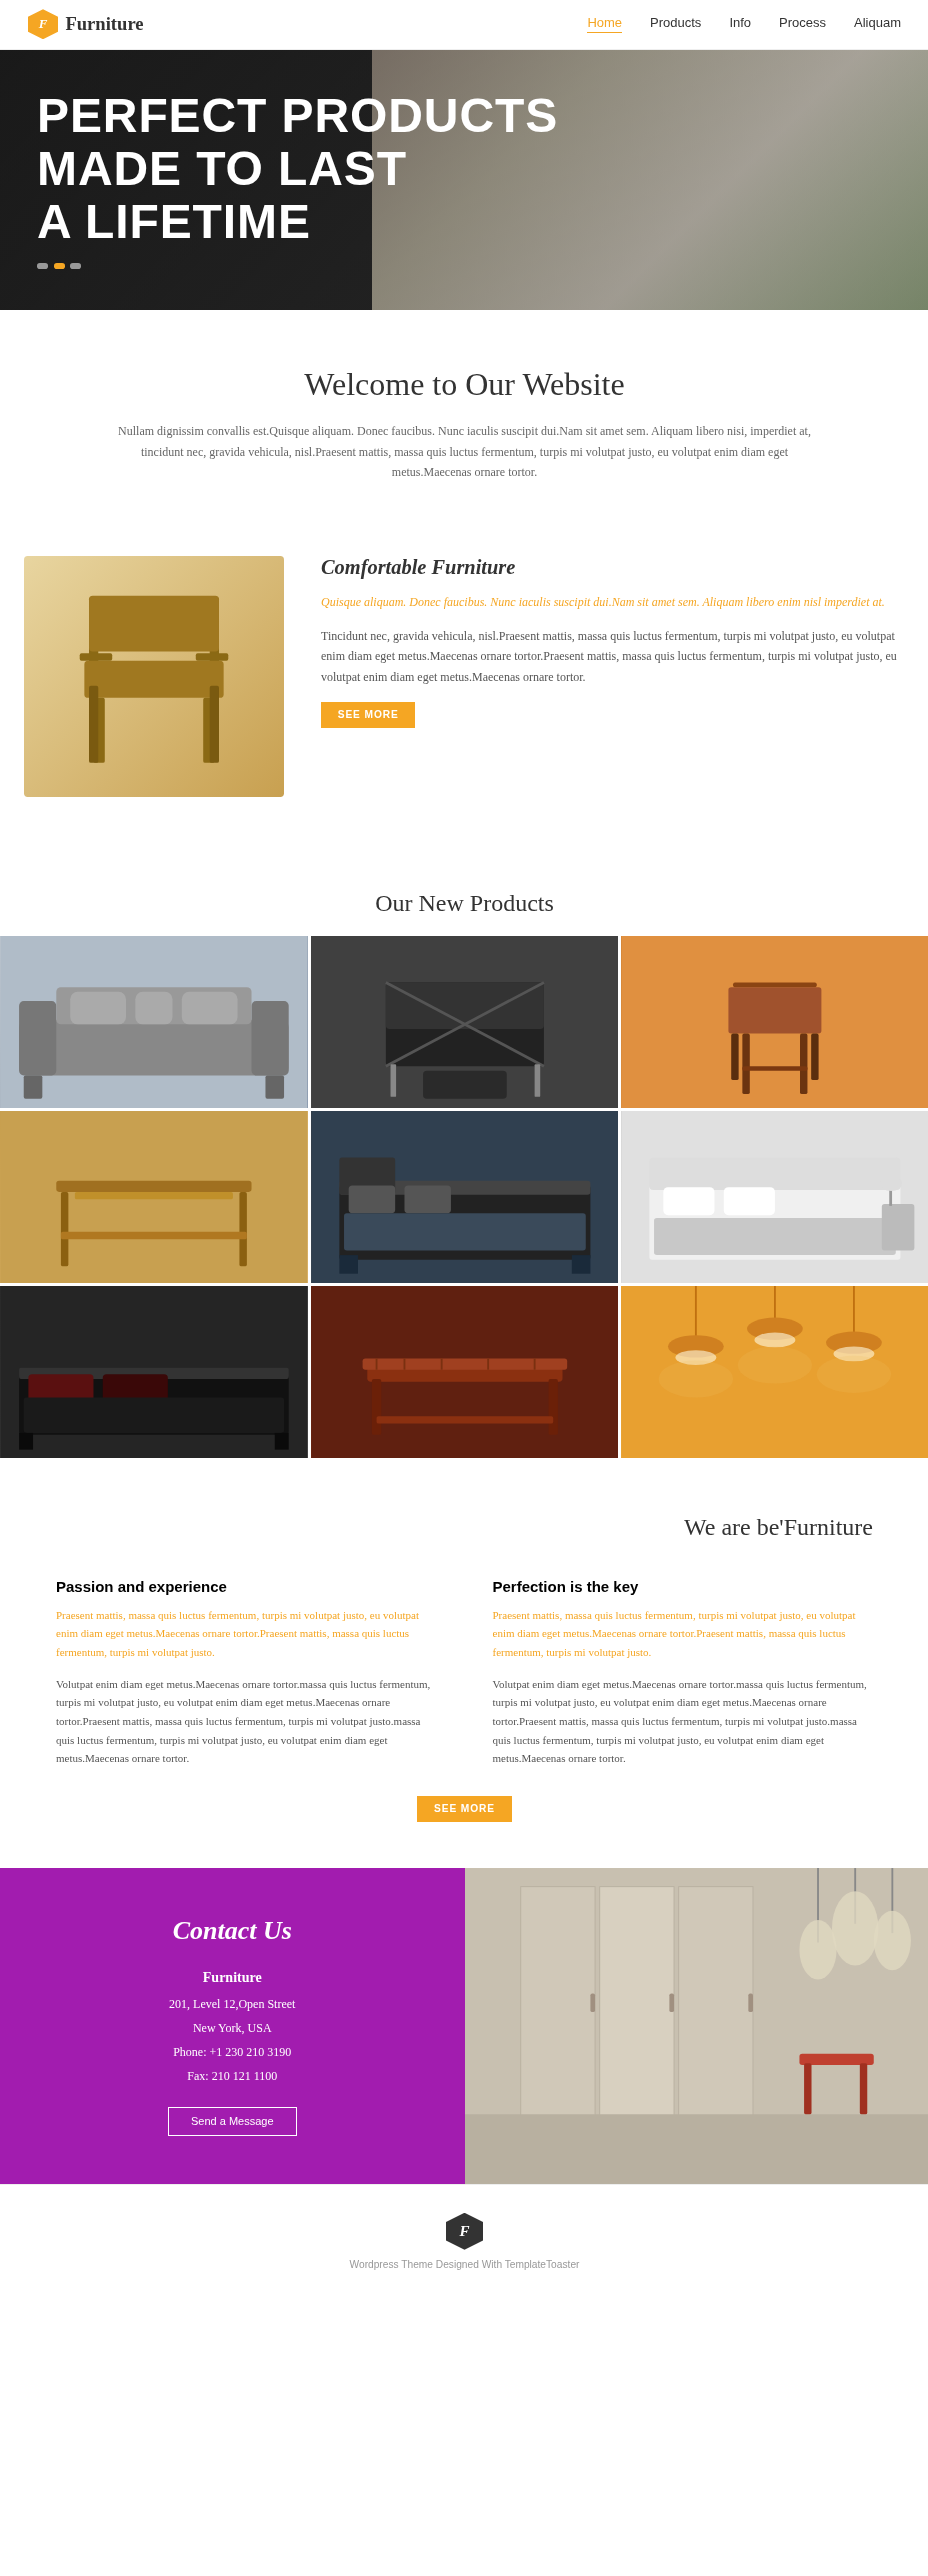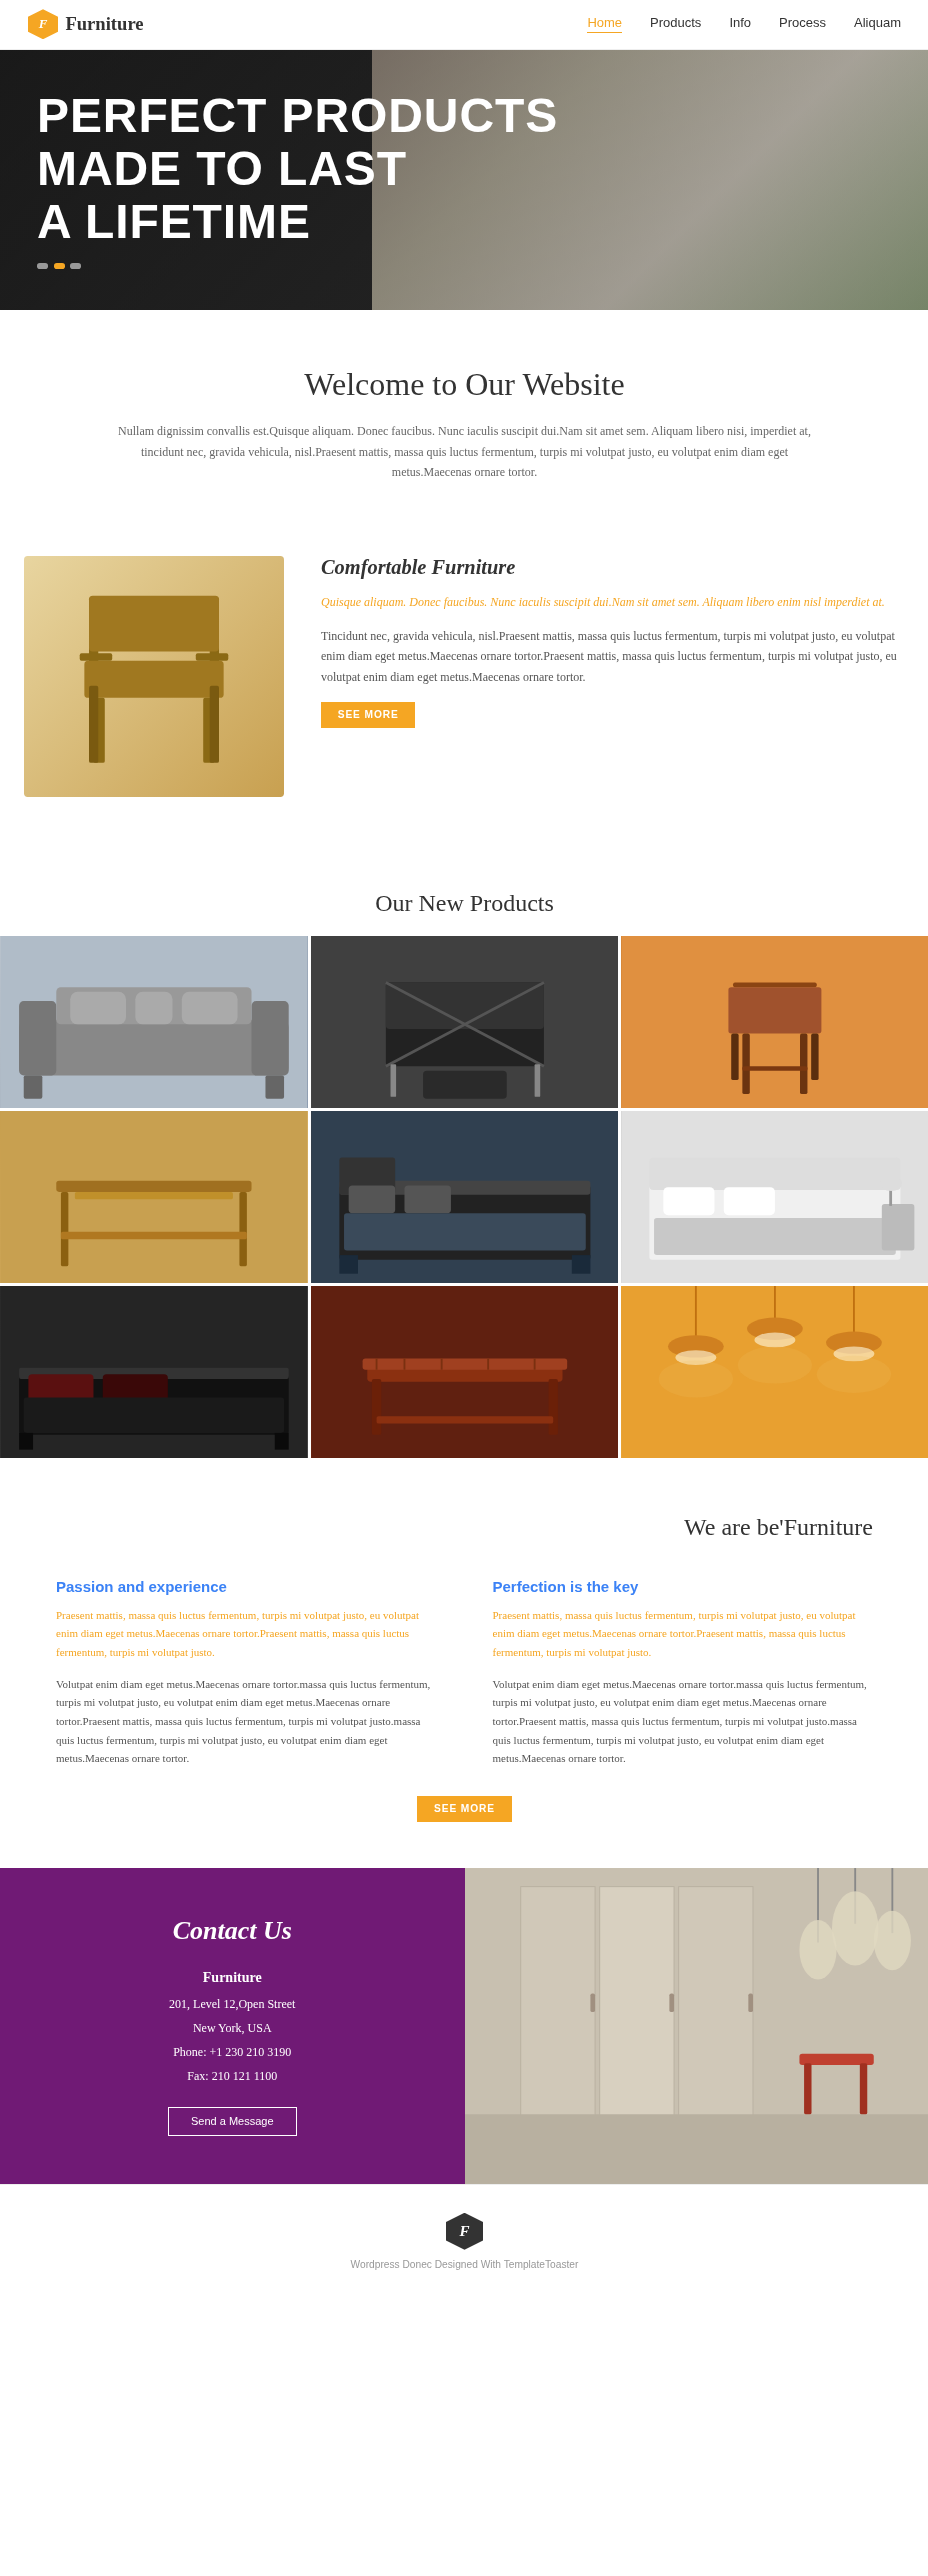--- a/index.html
+++ b/index.html
@@ -78,29 +78,29 @@
     .p5 { background: linear-gradient(135deg, #384048, #506070); }
     .p6 { background: linear-gradient(135deg, #d0d0d0, #e8e8e8); }
     .p7 { background: linear-gradient(135deg, #303030, #505050); }
     .p8 { background: linear-gradient(135deg, #602010, #904020); }
     .p9 { background: linear-gradient(135deg, #e8a030, #f0b850); }
 
     
     .info-section { padding: 56px 56px 46px; }
     .info-section > h2 { text-align: right; font-size: 24px; color: #333; font-weight: normal; margin-bottom: 37px; }
     .info-cols { display: grid; grid-template-columns: 1fr 1fr; gap: 56px; }
-    .info-col h3 { font-size: 15px; color: #3b82f6; margin-bottom: 11px; font-weight: bold; font-family: Arial, sans-serif; }
+    .info-col h3 { font-size: 15px; color: #000000; margin-bottom: 11px; font-weight: bold; font-family: Arial, sans-serif; }
     .info-col .orange-text { color: #f5a623; font-size: 11px; line-height: 1.7; margin-bottom: 13px; }
     .info-col p { font-size: 11px; color: #555; line-height: 1.7; }
     .info-center { text-align: center; margin-top: 28px; }
 
     
     .contact-section { display: flex; min-height: 316px; }
     .contact-left {
-      width: 50%; background: #701a75; padding: 46px 24px;
+      width: 50%; background: #a21caf; padding: 46px 24px;
       display: flex; flex-direction: column; align-items: center; justify-content: center; text-align: center;
     }
     .contact-left h2 { font-size: 26px; color: #fff; font-style: italic; margin-bottom: 18.6px; }
     .contact-info { color: #fff; font-size: 12px; line-height: 2; margin-bottom: 18.6px; }
     .contact-info strong { display: block; font-size: 14px; color: #fff; }
     .btn-outline {
       display: inline-block; border: 1.9px solid #fff; color: #fff; padding: 7.4px 22px;
       font-size: 11px; text-transform: none; cursor: pointer; background: transparent;
       font-family: Arial, sans-serif;
     }
@@ -407,15 +407,15 @@
         <ellipse cx="460" cy="78" rx="20" ry="32" fill="#e0d8c0" opacity="0.8"></ellipse>
       </svg>
     </div>
   </div>
 </section>
 
 <footer>
   <div class="footer-shield">
     <span>F</span>
   </div>
-  <p class="footer-text">Wordpress Donec Designed With TemplateToaster</p>
+  <p class="footer-text">Wordpress Theme Designed With TemplateToaster</p>
 </footer>
 
 
 </body></html>

